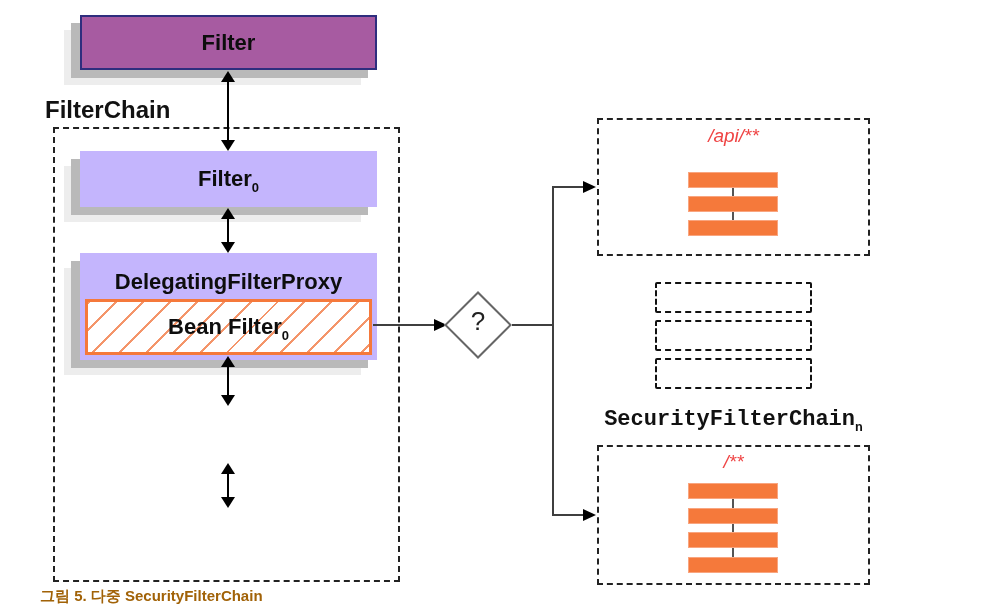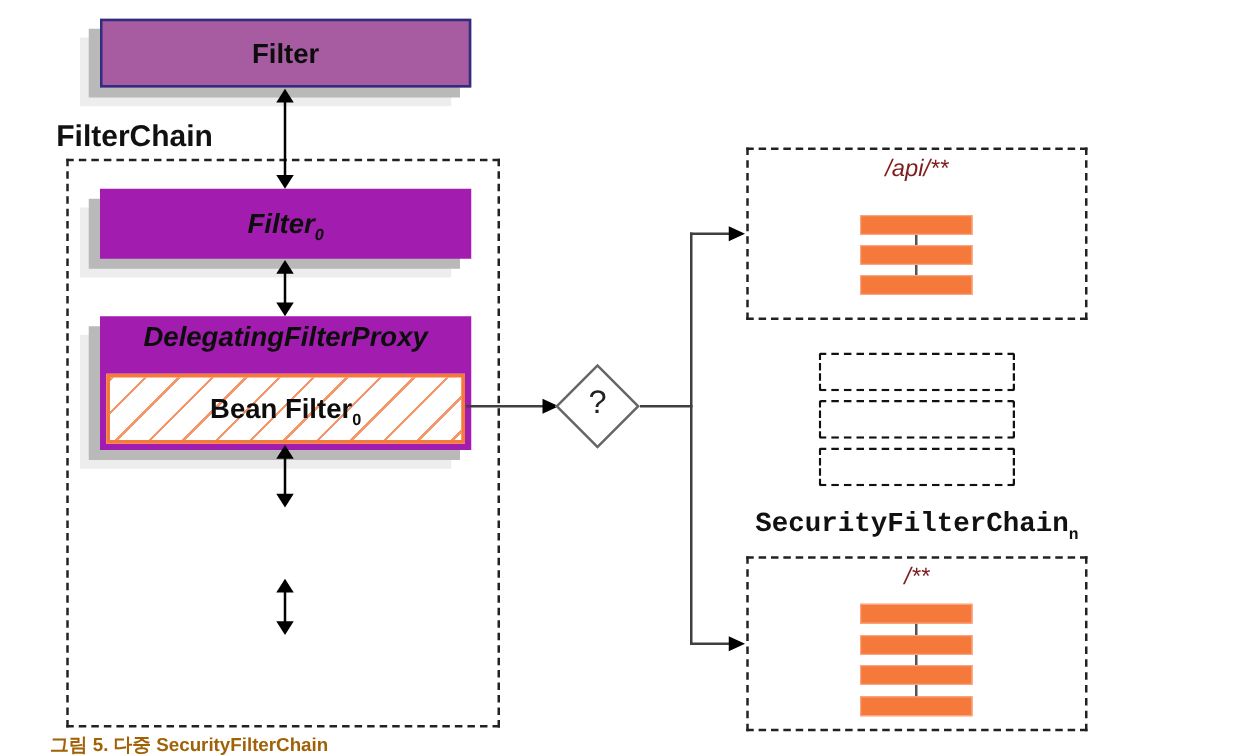--- a/index.html
+++ b/index.html
@@ -6,28 +6,28 @@
   #canvas{
     position:relative;width:988px;height:605px;background:#ffffff;
     font-family:"Liberation Sans",sans-serif;color:#111;overflow:hidden;
   }
   .abs{position:absolute;box-sizing:border-box;}
   
   .node{
     text-align:center;font-weight:bold;font-size:22px;color:#0d0d0d;
     box-shadow:-9px 8px 0 #b9b9b9, -16px 15px 0 #ededed;
   }
-  .orange{background:#a21caf;font-style:italic;}
+  .orange{background:#c4b5fd;}
   .client{
     left:80px;top:15px;width:297px;height:55px;line-height:51px;
     background:#a75ba1;border:2px solid #2e2e7e;
   }
   .filter0{left:80px;top:151px;width:297px;height:56px;line-height:56px;}
   .dfp{left:80px;top:253px;width:297px;height:107px;}
-  .dfp-label{padding-top:4px;}
+  .dfp-label{padding-top:16px;}
   .bean{
     left:85px;top:299px;width:287px;height:56px;line-height:50px;
     background-color:#fff;
     background-image:repeating-linear-gradient(135deg,#f4956a 0 2px,transparent 2px 19px);
     border:3px solid #f5793b;box-shadow:none;
   }
   .filter2{left:80px;top:407px;width:297px;height:55px;line-height:55px;}
   .servlet{left:80px;top:508px;width:297px;height:55px;line-height:55px;}
   .sub{font-size:13px;font-weight:bold;position:relative;top:6px;}
   .lbl-filterchain{left:45px;top:96px;font-weight:bold;font-size:24px;}
@@ -41,21 +41,21 @@
     border-left:7px solid transparent;border-right:7px solid transparent;border-top:11px solid #000;}
   
   .cline{background:#3f3f3f;}
   .tri-right{width:0;height:0;border-top:6px solid transparent;border-bottom:6px solid transparent;border-left:13px solid #000;}
   
   .diamond{left:454px;top:301px;width:48px;height:48px;background:#fff;border:2px solid #666;transform:rotate(45deg);}
   .qmark{left:462px;top:306px;width:32px;text-align:center;font-size:26px;color:#222;}
   
   .sfc-title{width:273px;text-align:center;font-weight:bold;font-size:22px;}
   .sfc-box{width:273px;border:2px dashed #222;}
-  .pattern{width:273px;text-align:center;font-style:italic;font-size:19px;color:#7f1d1d;}
+  .pattern{width:273px;text-align:center;font-style:italic;font-size:19px;color:#ef4444;}
   .stack{display:flex;flex-direction:column;justify-content:space-between;}
   .stack .stack-line{position:absolute;left:44px;top:8px;bottom:8px;width:2px;background:#555;}
   .stack .bar{position:relative;height:16px;background:#f5793b;border:1px solid #f9a57f;box-sizing:border-box;}
   .mids{display:flex;flex-direction:column;}
   .mids .mid-box{height:31px;border:2px dashed #111;border-radius:2px;margin-bottom:7px;box-sizing:border-box;background:#fff;}
   .caption{left:40px;top:587px;font-weight:bold;font-size:15px;color:#a16207;}
 </style>
 </head>
 <body>
 

